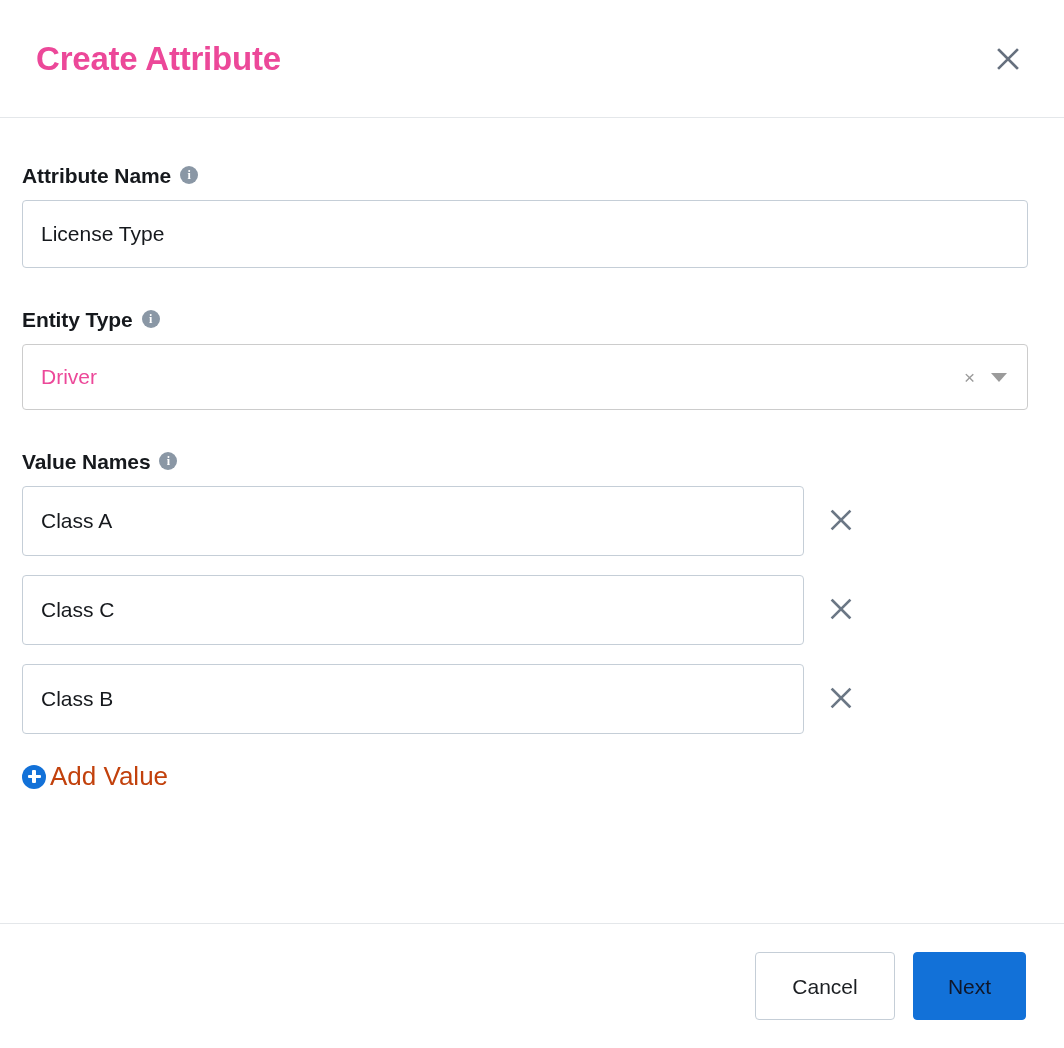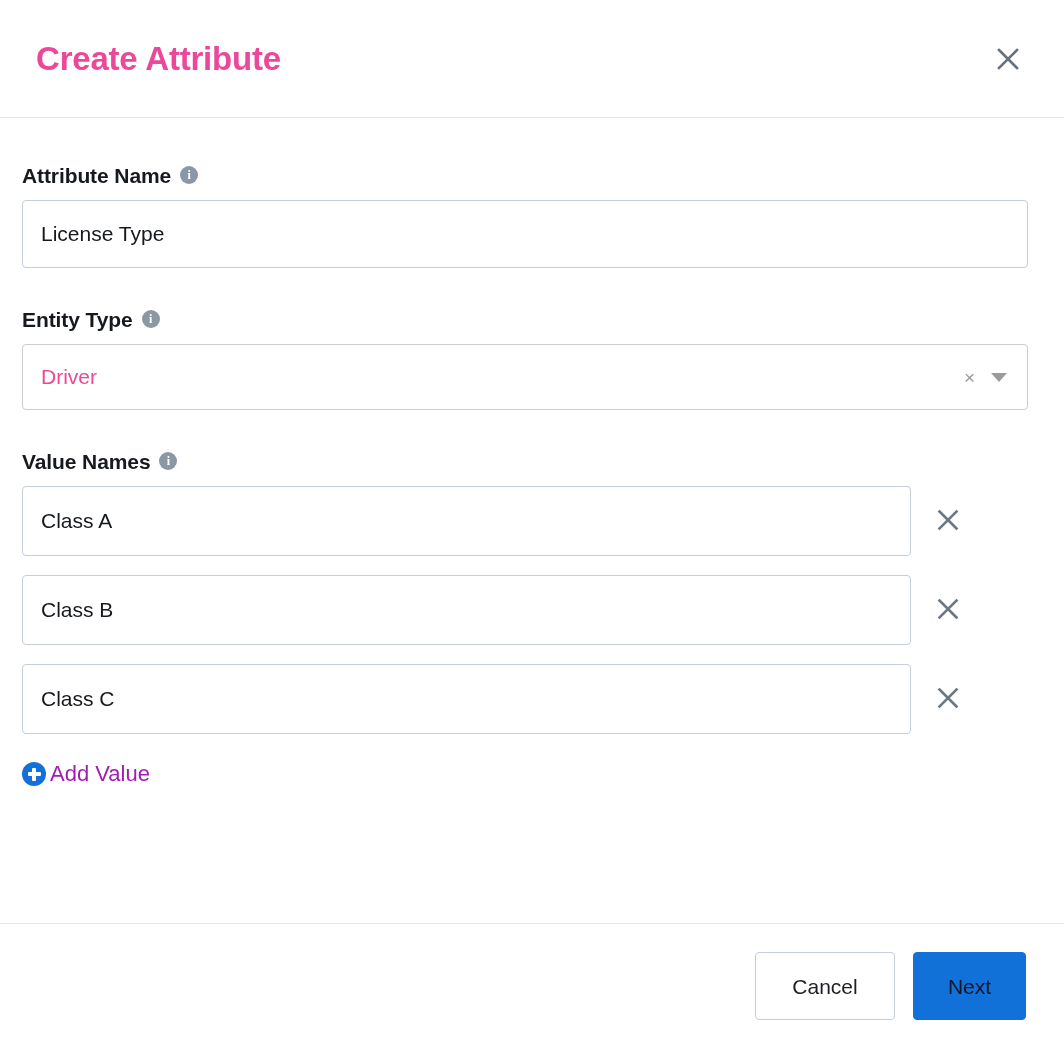--- a/index.html
+++ b/index.html
@@ -153,21 +153,21 @@
 
   
   .values-list { margin-top: 0; }
 
   .value-row {
     display: flex;
     align-items: center;
     margin-bottom: 19px;
   }
   .value-input {
-    width: 889px;
+    width: 782px;
     height: 70px;
     border: 1px solid #c5ced7;
     border-radius: 4px;
     background: #ffffff;
     font-family: "Liberation Sans", sans-serif;
     font-size: 21px;
     color: #16191d;
     padding: 0 18px;
     outline: none;
   }
@@ -212,22 +212,22 @@
   }
   .plus-icon::before {
     width: 13px; height: 3.4px;
     left: 5.5px; top: 10.3px;
   }
   .plus-icon::after {
     width: 3.4px; height: 13px;
     left: 10.3px; top: 5.5px;
   }
   .add-value-label {
-    font-size: 22px;
-    color: #a21caf;
+    font-size: 26px;
+    color: #c2410c;
     padding-left: 2px;
   }
 
   
   .modal-footer {
     flex: 0 0 125px;
     border-top: 1px solid #e4e7ea;
     display: flex;
     align-items: center;
     justify-content: flex-end;
@@ -313,40 +313,40 @@
           <button class="value-remove">
             <span>
               <svg width="30" height="30" viewBox="0 0 30 30" aria-hidden="true">
                 <path d="M6.5 6.5 L23.5 23.5 M23.5 6.5 L6.5 23.5" stroke="#6b7785" stroke-width="2.6" stroke-linecap="square" fill="none"></path>
               </svg>
             </span>
           </button>
         </div>
 
         <div class="value-row">
+          <input class="value-input" type="text" value="Class C" style="">
+          <button class="value-remove">
+            <span>
+              <svg width="30" height="30" viewBox="0 0 30 30" aria-hidden="true">
+                <path d="M6.5 6.5 L23.5 23.5 M23.5 6.5 L6.5 23.5" stroke="#6b7785" stroke-width="2.6" stroke-linecap="square" fill="none"></path>
+              </svg>
+            </span>
+          </button>
+        </div>
+
+        <div class="value-row">
           <input class="value-input" type="text" value="Class B" style="">
           <button class="value-remove">
             <span>
               <svg width="30" height="30" viewBox="0 0 30 30" aria-hidden="true">
                 <path d="M6.5 6.5 L23.5 23.5 M23.5 6.5 L6.5 23.5" stroke="#6b7785" stroke-width="2.6" stroke-linecap="square" fill="none"></path>
               </svg>
             </span>
           </button>
         </div>
-
-        <div class="value-row">
-          <input class="value-input" type="text" value="Class C" style="">
-          <button class="value-remove">
-            <span>
-              <svg width="30" height="30" viewBox="0 0 30 30" aria-hidden="true">
-                <path d="M6.5 6.5 L23.5 23.5 M23.5 6.5 L6.5 23.5" stroke="#6b7785" stroke-width="2.6" stroke-linecap="square" fill="none"></path>
-              </svg>
-            </span>
-          </button>
-        </div>
       </div>
 
       <button class="add-value">
         <span class="plus-icon"></span>
         <span class="add-value-label">Add Value</span>
       </button>
     </div>
 
   </div>
 

